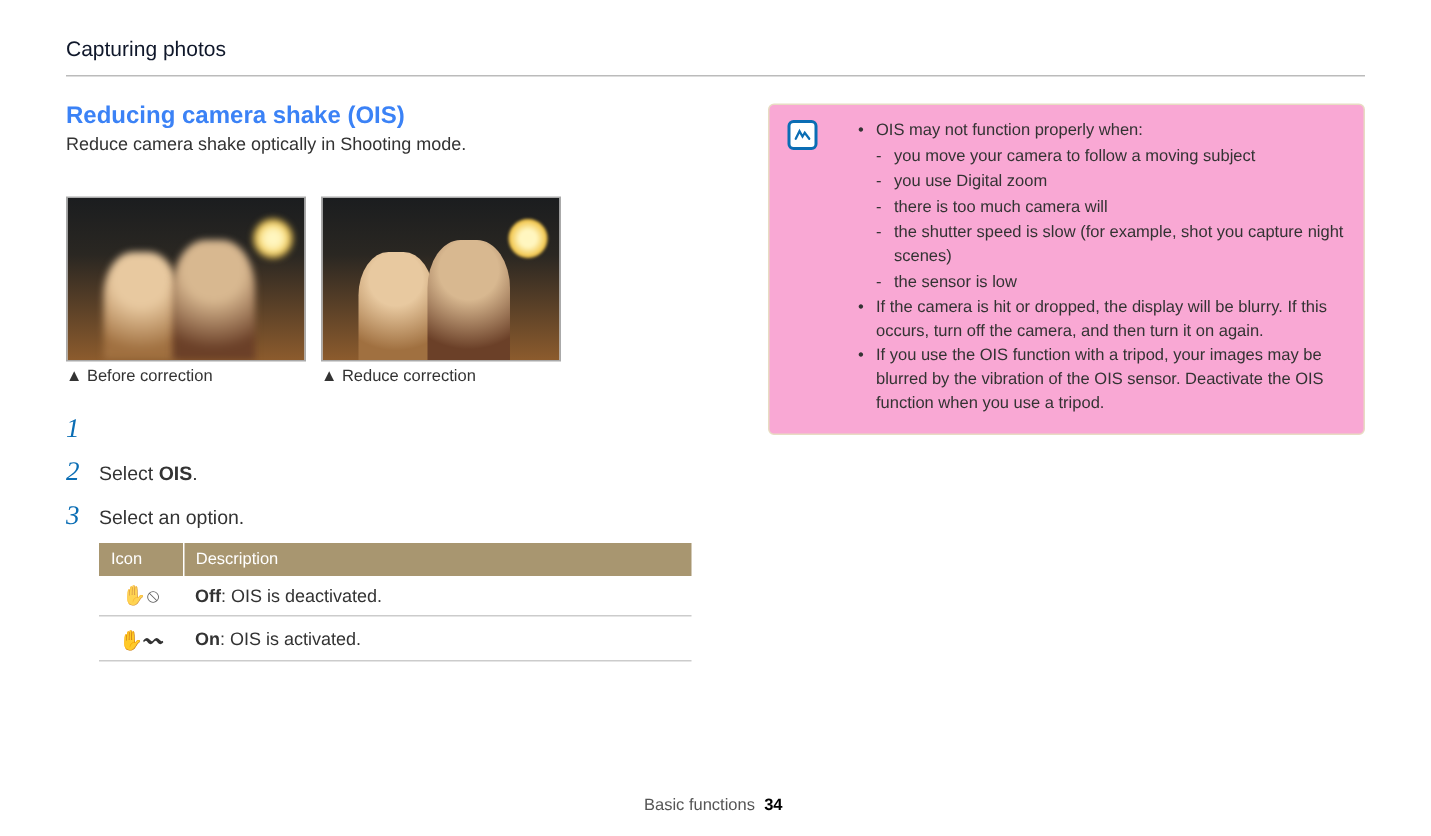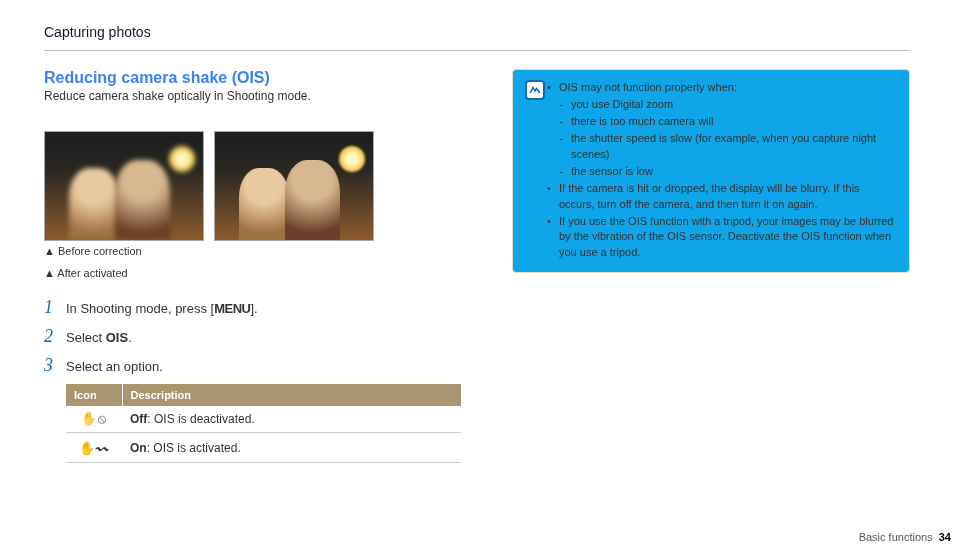--- a/index.html
+++ b/index.html
@@ -70,21 +70,20 @@
     border-radius: 40% 40% 0 0;
   }
   .thumb.blur .sun,
   .thumb.blur .person1,
   .thumb.blur .person2 { filter: blur(2.5px); }
   .captions {
     display: flex;
     gap: 10px;
     font-size: 11px;
     margin-bottom: 18px;
-    flex-direction: column;
   }
   .captions > div { width: 160px; }
   .steps { list-style: none; }
   .steps li {
     display: flex;
     align-items: baseline;
     font-size: 13px;
     margin-bottom: 8px;
   }
   .step-num {
@@ -103,21 +102,21 @@
   .options-table {
     width: 395px;
     border-collapse: collapse;
     margin-left: 22px;
     margin-top: 4px;
     font-size: 12px;
   }
   .options-table th {
     background: #a89670;
     color: #fff;
-    font-weight: 700;
+    font-weight: 400;
     text-align: left;
     padding: 5px 8px;
     border-right: 1px solid #fff;
     font-size: 11px;
   }
   .options-table th:last-child { border-right: none; }
   .options-table td {
     border-bottom: 1px solid #ccc;
     padding: 5px 8px;
     vertical-align: middle;
@@ -127,22 +126,22 @@
     width: 56px;
   }
   .ois-icon {
     display: inline-block;
     font-size: 13px;
     position: relative;
   }
   .ois-icon.off { opacity: 0.8; }
   .note-box {
     display: flex;
-    gap: 2px;
-    background: #0ea5e9;
+    gap: 27px;
+    background: #f9a8d4;
     border: 1px solid #e8dcc3;
     border-radius: 4px;
     padding: 10px 12px;
     font-size: 11px;
     line-height: 1.45;
   }
   .note-icon {
     width: 20px; height: 20px; flex: 0 0 20px;
     border: 2px solid #0a6db4;
     border-radius: 4px;
@@ -156,21 +155,21 @@
   .note-box li { position: relative; padding-left: 12px; margin-bottom: 1px; }
   .note-box li::before {
     content: "•"; position: absolute; left: 0; top: 0;
   }
   .note-box li ul { margin-top: 1px; }
   .note-box li li::before { content: "-"; }
   .footer {
     position: absolute;
     bottom: 14px;
     left: 0; right: 3px;
-    text-align: right;
+    text-align: center;
     font-size: 11px;
     color: #555;
     margin-top: 31px;
   }
   .footer .pg { font-weight: bold; color: #000; }
 </style>
 </head>
 <body>
 
 <div class="section-header">Capturing photos</div>
@@ -188,29 +187,26 @@
           <div class="person2"></div>
       </div>
       <div class="thumb">
         <div class="sun"></div>
           <div class="person1"></div>
           <div class="person2"></div>
       </div>
     </div>
     <div class="captions">
       <div>▲ Before correction</div>
-      <div>▲ After activated</div>
+      <div>▲ Reduce correction</div>
     </div>
 
     <ol class="steps">
       <li>
         <span class="step-num">1</span>
-        <span>
-          <span>In Shooting mode, press [</span><span class="menu-word">MENU</span><span>].</span>
-        </span>
       </li>
       <li>
         <span class="step-num">2</span>
         <span>
           <span>Select </span><b>OIS</b><span>.</span>
         </span>
       </li>
       <li>
         <span class="step-num">3</span>
         <span>Select an option.</span>
@@ -239,23 +235,24 @@
 
   <div class="col-right">
     <div class="note-box">
       <div class="note-icon">
         <svg width="12" height="12" viewBox="0 0 24 24" fill="none" stroke="#0a6db4" stroke-width="3" stroke-linecap="round">
           <path d="M3 17l5-10 4 7 3-5 6 8"></path>
         </svg>
       </div>
       <ul id="note-list">
           <li>OIS may not function properly when:<ul>
+              <li>you move your camera to follow a moving subject</li>
               <li>you use Digital zoom</li>
               <li>there is too much camera will</li>
-              <li>the shutter speed is slow (for example, when you capture night scenes)</li>
+              <li>the shutter speed is slow (for example, shot you capture night scenes)</li>
               <li>the sensor is low</li>
             </ul></li>
           <li>If the camera is hit or dropped, the display will be blurry. If this occurs, turn off the camera, and then turn it on again.</li>
           <li>If you use the OIS function with a tripod, your images may be blurred by the vibration of the OIS sensor. Deactivate the OIS function when you use a tripod.</li>
         </ul>
     </div>
   </div>
 </div>
 
 <div class="footer">

